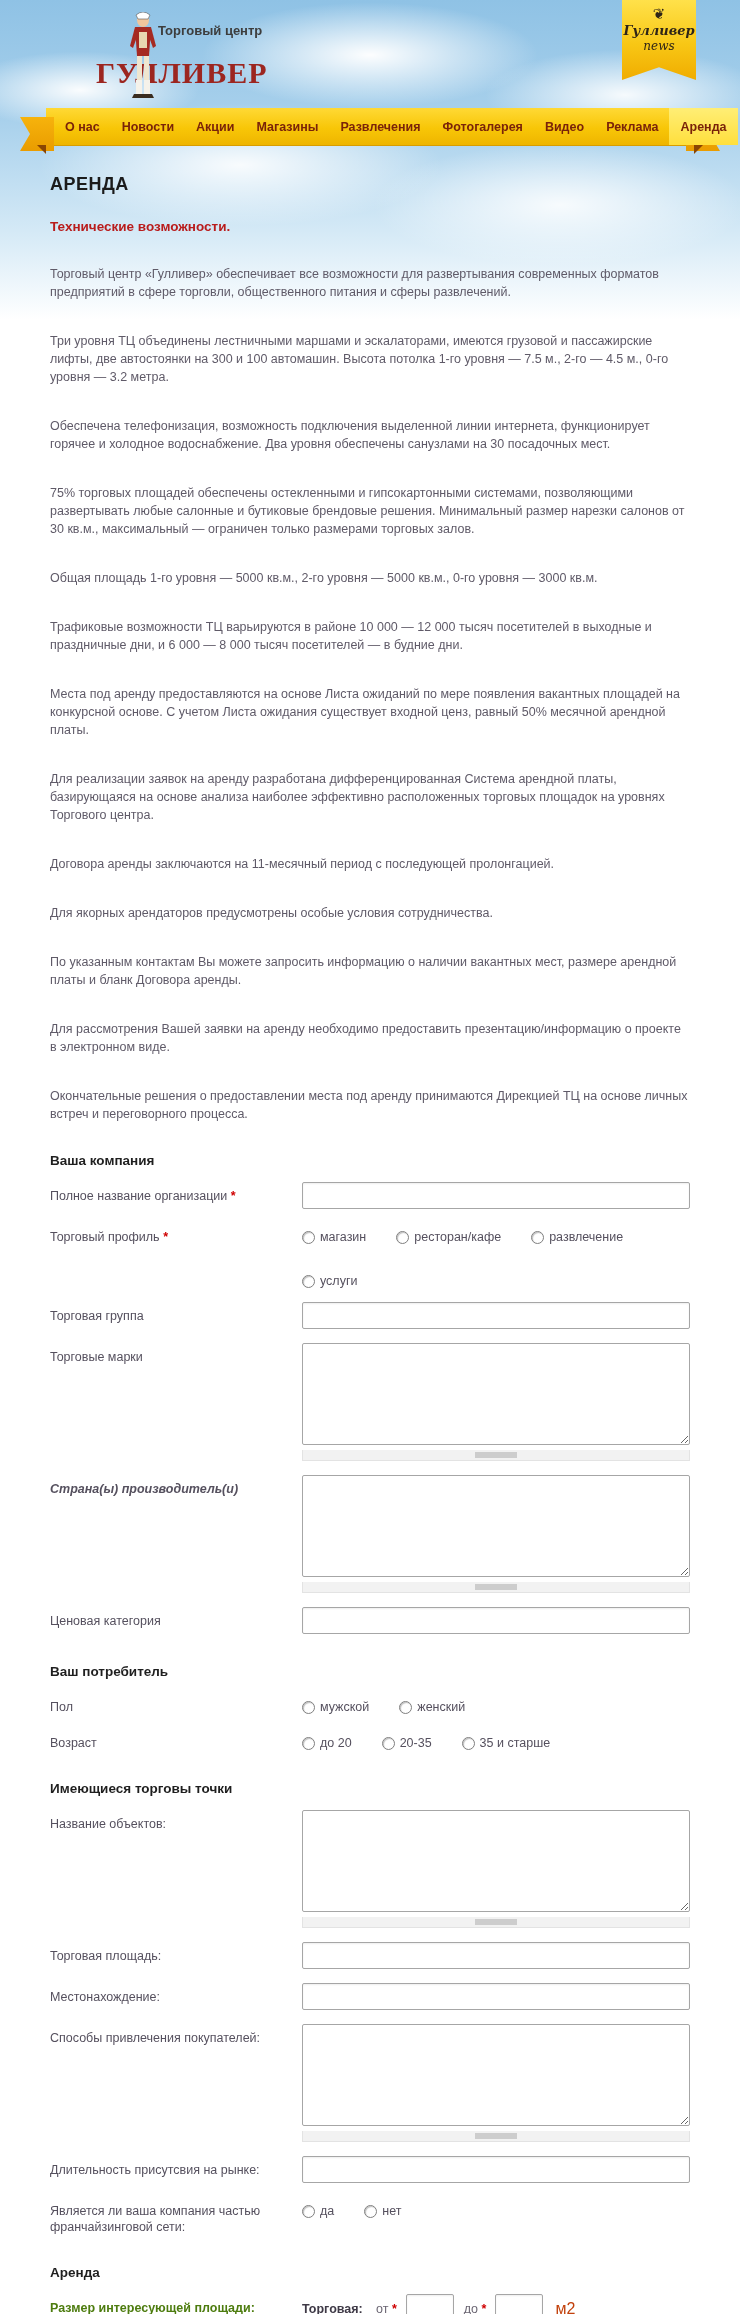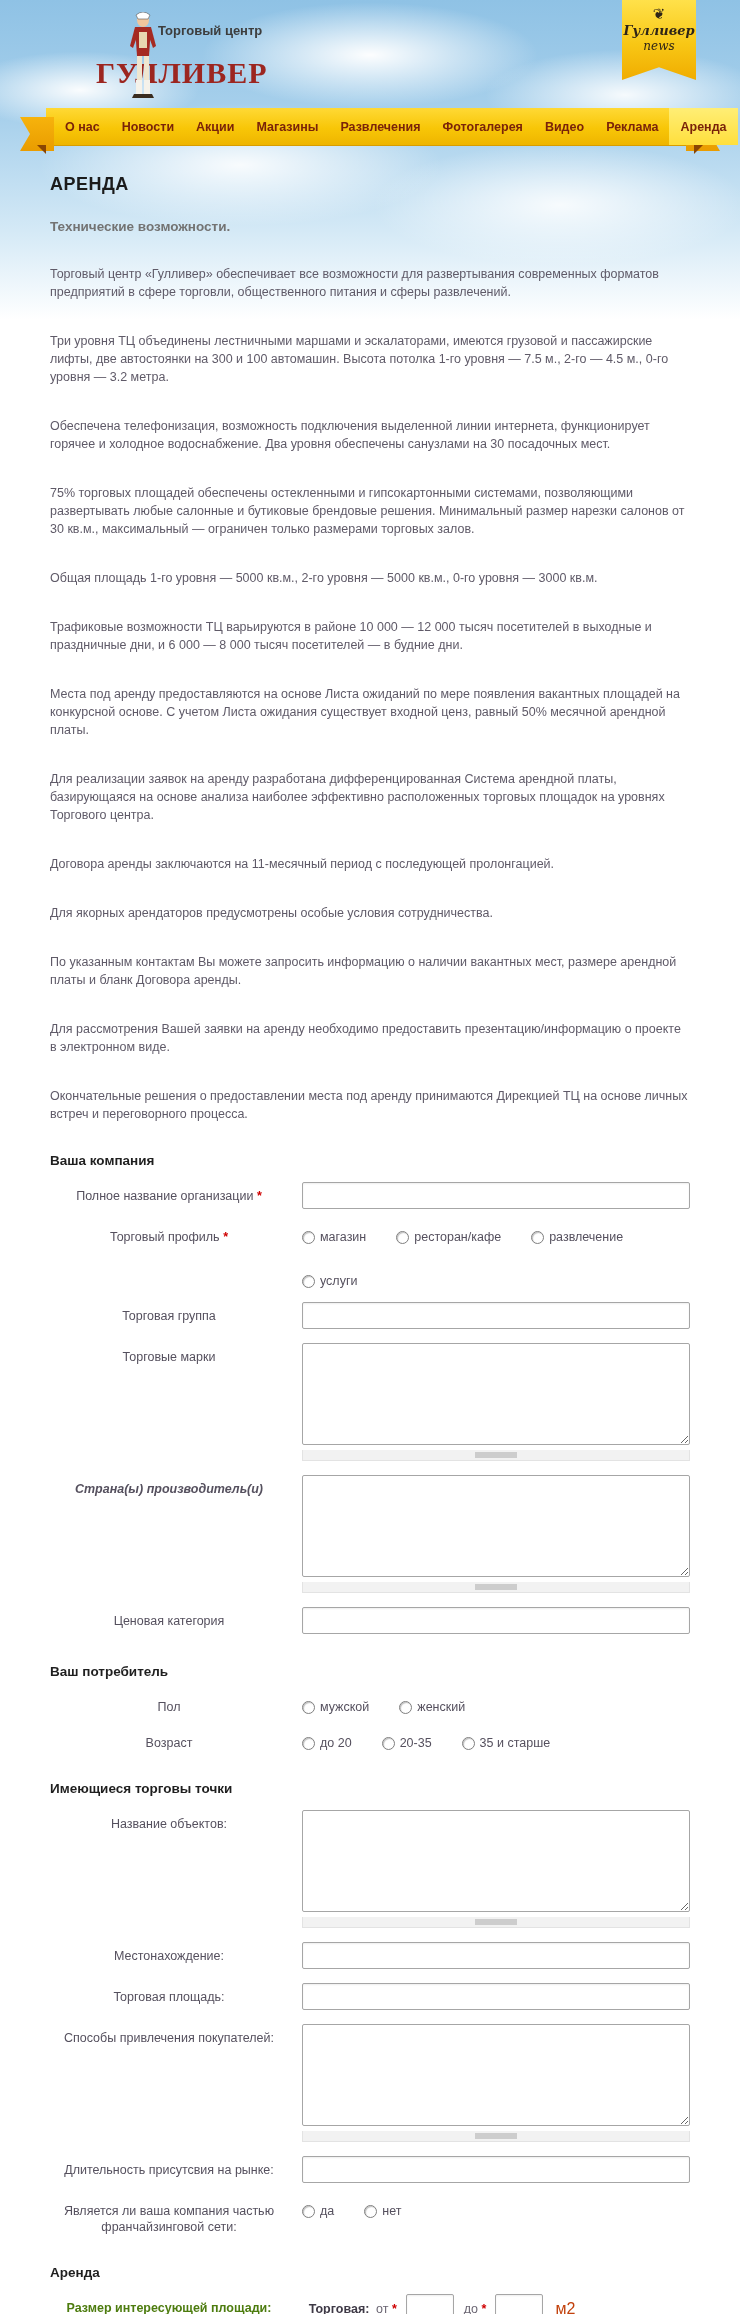--- a/index.html
+++ b/index.html
@@ -30,37 +30,37 @@
   .ribbon-end{position:absolute;top:9px;width:34px;height:34px;background:linear-gradient(180deg,#f7b30c,#e99c00);z-index:-1;}
   .ribbon-end.left{left:-26px;clip-path:polygon(0 0,100% 0,100% 100%,0 100%,10px 50%);}
   .ribbon-end.right{right:-26px;clip-path:polygon(0 0,100% 0,calc(100% - 10px) 50%,100% 100%,0 100%);}
   .ribbon-fold{position:absolute;top:37px;width:0;height:0;}
   .ribbon-fold.left{left:-9px;border-top:9px solid #8a4503;border-left:9px solid transparent;}
   .ribbon-fold.right{right:-9px;border-top:9px solid #8a4503;border-right:9px solid transparent;}
   .nav-item{display:flex;align-items:center;padding:4px 11px;font-size:12.5px;font-weight:bold;color:#7a2309;cursor:pointer;white-space:nowrap;}
   .nav-item.active{background:linear-gradient(180deg,#ffee75 0%,#ffdf3d 100%);}
   main{position:relative;z-index:1;padding:0 50px;}
   .page-title{margin:28px 0 0;font-size:18px;font-weight:bold;color:#1b1b1b;letter-spacing:.5px;}
-  .sec-heading{margin:24px 0 0;font-size:13.5px;font-weight:bold;color:#737373;}
+  .sec-heading{margin:24px 0 0;font-size:13.5px;font-weight:bold;color:#b91c1c;}
   .para{margin:31px 0 0;font-size:12.5px;line-height:18px;color:#5f5a68;}
   .form-sec-heading{margin:30px 0 6px;font-size:13.5px;font-weight:bold;color:#1f1f1f;}
   .form-row{display:flex;margin:14px 0 0;align-items:flex-start;}
-  .f-label{width:238px;flex:0 0 238px;text-align:center;padding:6px 14px 0 0;font-size:12.5px;color:#55505e;line-height:16px;}
+  .f-label{width:238px;flex:0 0 238px;text-align:left;padding:6px 14px 0 0;font-size:12.5px;color:#55505e;line-height:16px;}
   .f-label .req{color:#cf0000;font-weight:bold;}
   .f-label.bold-italic{font-weight:bold;font-style:italic;}
   .f-control{flex:1;min-width:0;}
   input.ti{width:100%;height:27px;border:1px solid #a6a6a6;border-radius:2px;box-sizing:border-box;background:#fff;box-shadow:inset 0 1px 2px rgba(0,0,0,.07);font-size:13px;padding:0 6px;}
   textarea.ta{width:100%;height:102px;border:1px solid #a6a6a6;border-radius:2px;box-sizing:border-box;background:#fff;resize:vertical;font-size:13px;}
   .fake-scrollbar{position:relative;height:10px;background:#f2f2f2;border:1px solid #e3e3e3;border-top:none;margin-top:1px;}
   .fake-scrollbar .thumb{position:absolute;left:50%;margin-left:-21px;top:2px;width:42px;height:6px;background:#cdcdcd;}
   .radio-group{display:flex;gap:30px;padding-top:7px;flex-wrap:wrap;}
   .radio-opt{display:flex;align-items:center;font-size:12.5px;color:#55505e;cursor:pointer;}
   .radio-circle{width:11px;height:11px;border:1px solid #7f7f7f;border-radius:50%;background:#fff;margin-right:5px;box-shadow:inset 1px 1px 1px rgba(0,0,0,.25);flex:0 0 11px;}
   .size-row{display:flex;align-items:center;margin-bottom:9px;}
-  .size-name{width:74px;font-weight:bold;color:#3e3946;font-size:12.5px;text-align:center;}
+  .size-name{width:74px;font-weight:bold;color:#3e3946;font-size:12.5px;}
   .size-word{font-size:12.5px;color:#6a6572;margin-right:3px;}
   .size-word .req{color:#cf0000;font-weight:bold;}
   input.small{width:48px;height:29px;border:1px solid #a6a6a6;border-radius:2px;box-sizing:border-box;margin:0 10px 0 6px;box-shadow:inset 0 1px 2px rgba(0,0,0,.07);}
   .size-unit{font-size:16px;color:#c2410c;margin-left:2px;}
 </style>
 </head>
 <body>
 
 <div class="page">
   <div class="sky"></div>
@@ -226,26 +226,26 @@
       <div class="f-label">Название объектов:</div>
       <div class="f-control">
         <textarea class="ta" style=""></textarea>
         <div class="fake-scrollbar">
             <div class="thumb"></div>
           </div>
       </div>
     </div>
 
     <div class="form-row">
+      <div class="f-label">Торговая площадь:</div>
+      <div class="f-control"><input class="ti" type="text" style=""></div>
+    </div>
+
+    <div class="form-row">
       <div class="f-label">Местонахождение:</div>
-      <div class="f-control"><input class="ti" type="text" style=""></div>
-    </div>
-
-    <div class="form-row">
-      <div class="f-label">Торговая площадь:</div>
       <div class="f-control"><input class="ti" type="text" style=""></div>
     </div>
 
     <div class="form-row">
       <div class="f-label">Способы привлечения покупателей:</div>
       <div class="f-control">
         <textarea class="ta" style=""></textarea>
         <div class="fake-scrollbar">
             <div class="thumb"></div>
           </div>

